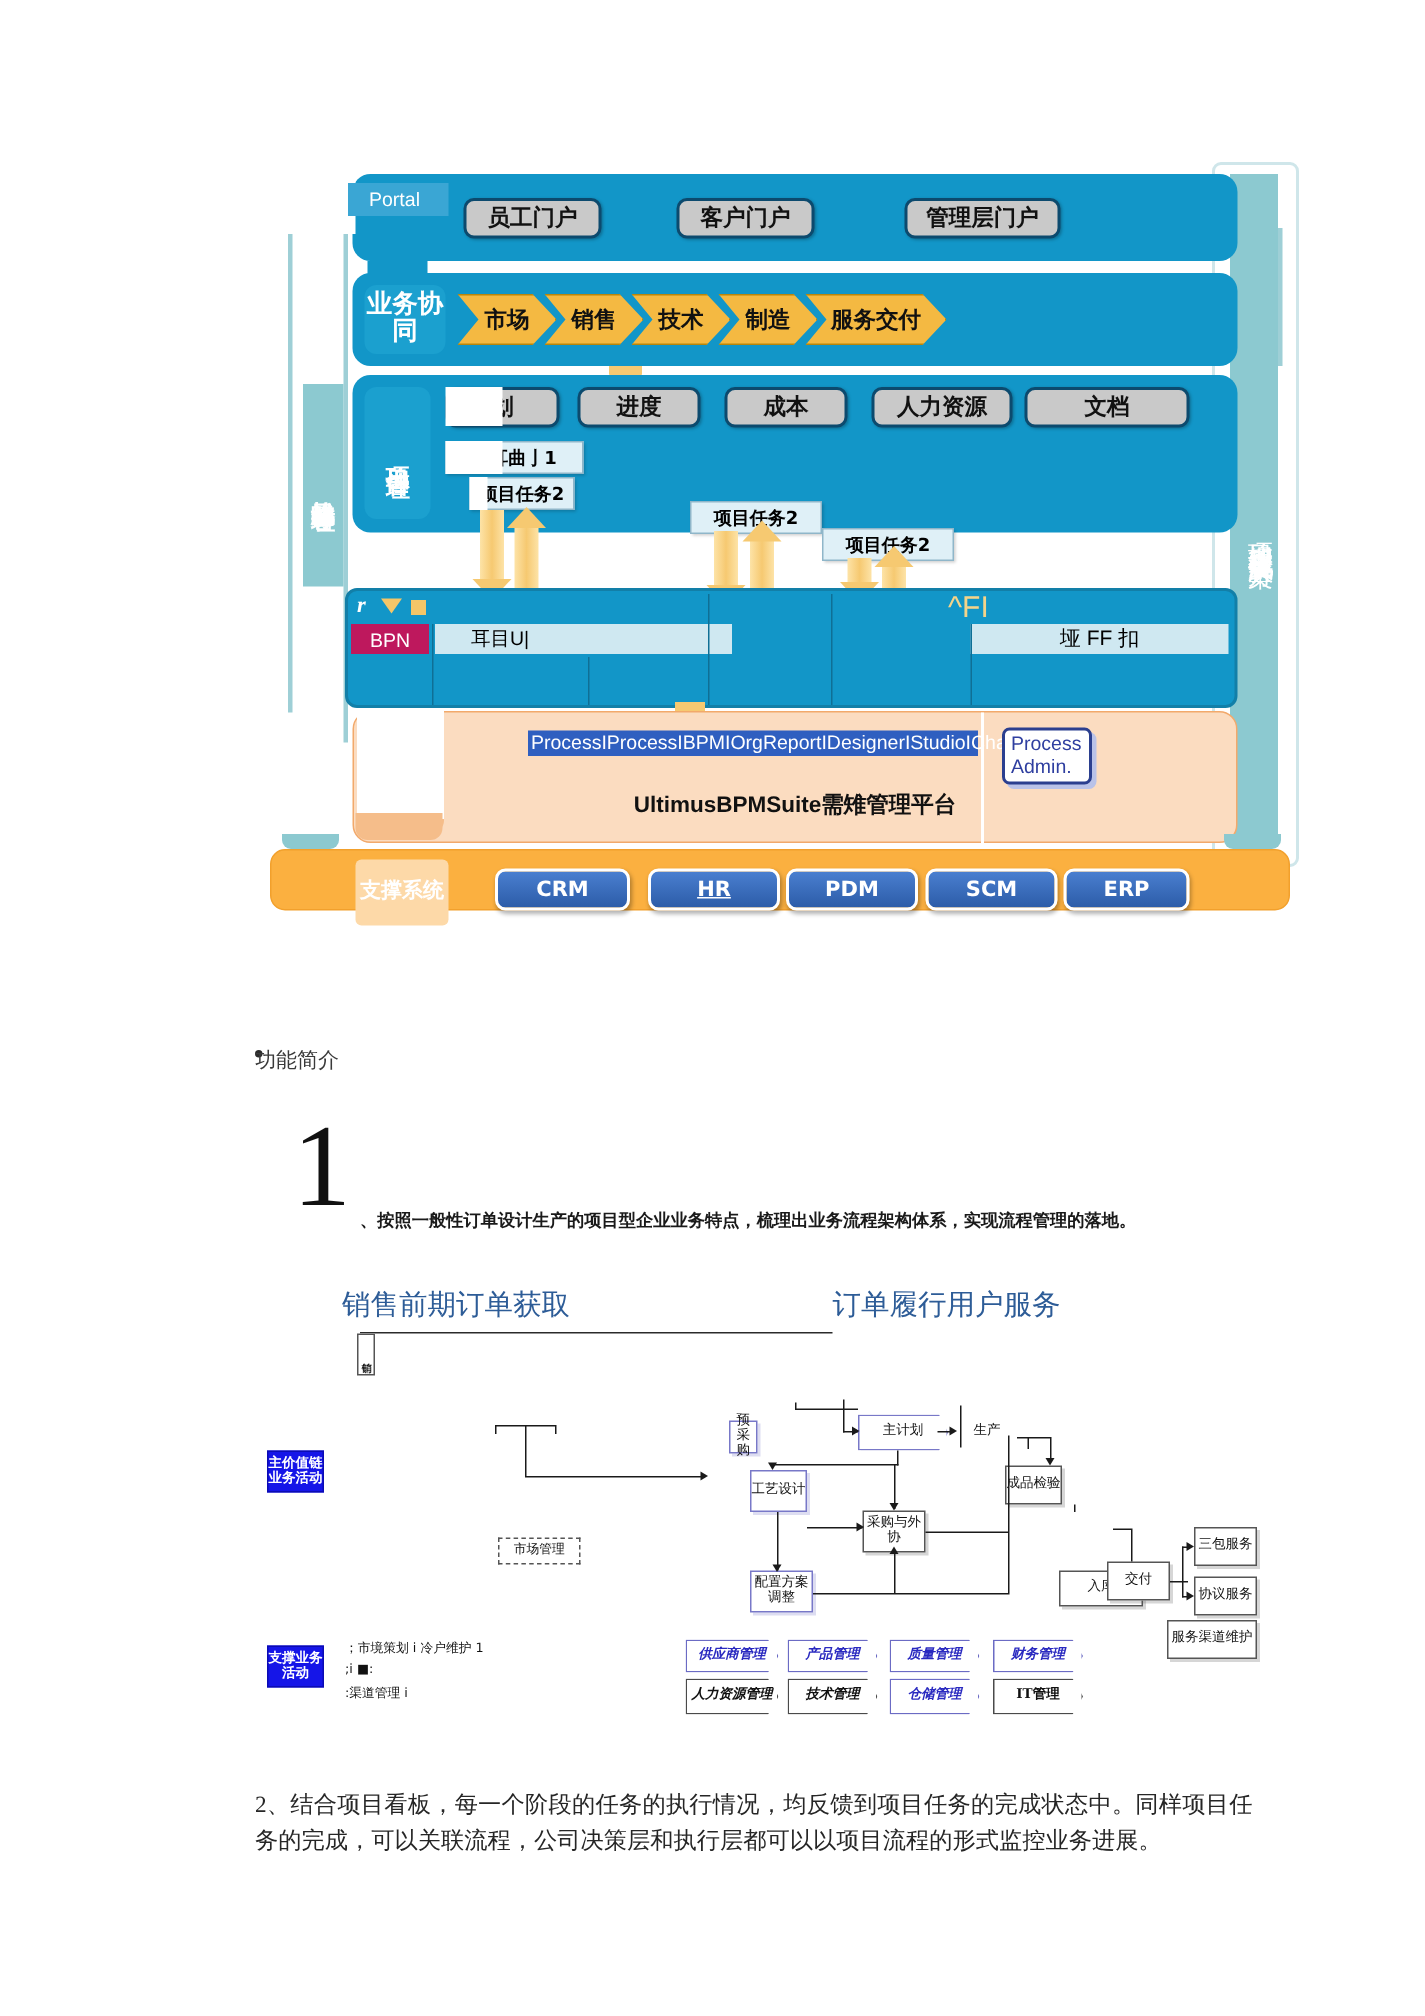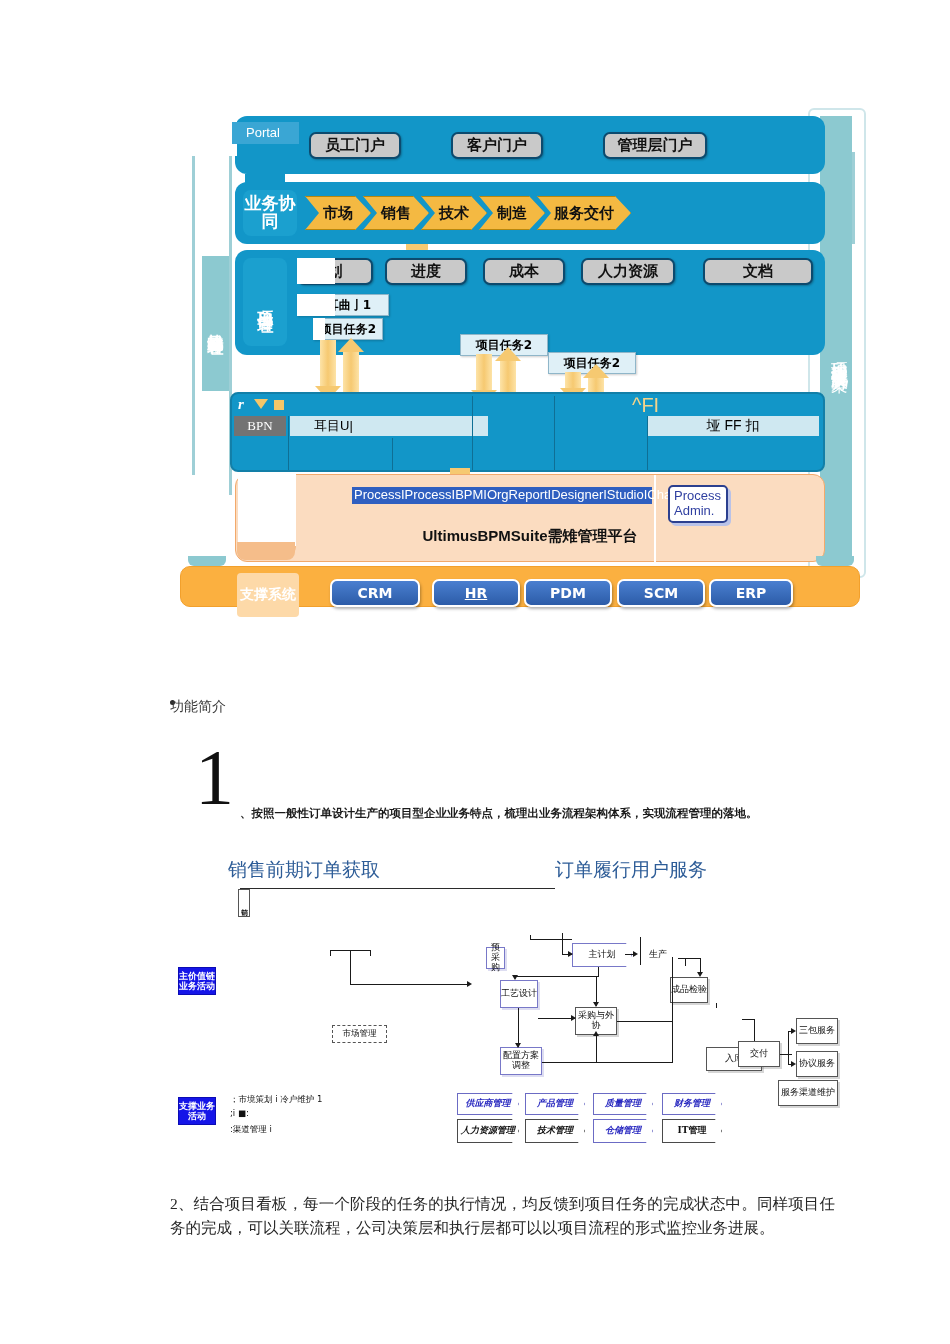--- a/index.html
+++ b/index.html
@@ -130,22 +130,22 @@
   }
 
   .bpn-grid-line{ position:absolute; background:#0f6f95; width:1px; }
   .bpn-cell{
     position:absolute; background:#cfe8f1; height:20px;
     display:flex; align-items:center; font-family:"Liberation Sans", sans-serif;
     font-size:13px; color:#000;
   }
   .bpn-tag{
     position:absolute; left:2px; top:22px; width:52px; height:20px;
-    background:#737373; color:#fff; display:flex; align-items:center; justify-content:center;
-    font-family:Liberation Serif, serif; font-size:13px;
+    background:#be185d; color:#fff; display:flex; align-items:center; justify-content:center;
+    font-family:Liberation Sans, sans-serif; font-size:13px;
   }
   .bpn-hdr{
     position:absolute; left:6px; top:2px; color:#ffffff;
     font-family:"Liberation Serif", serif; font-style:italic; font-size:15px; font-weight:bold;
   }
   .bpn-hdr2{
     position:absolute; left:400px; top:0px; color:#f5d48a;
     font-family:"Liberation Sans", sans-serif; font-size:20px;
   }
 
@@ -308,21 +308,21 @@
     <div class="chev" style="left:302px; top:14px; width:94px;">服务交付</div>
   </div>
   <div class="tab-nub" style="left:226px; top:136px; background:#f6c971; width:22px; height:11px;"></div>
 
   <div class="panel panel-pm">
     <div class="side-tag side-pm">项目管理</div>
     <div class="gray-btn" style="left:62px; top:8px; width:76px;">划</div>
     <div class="gray-btn" style="left:150px; top:8px; width:82px;">进度</div>
     <div class="gray-btn" style="left:248px; top:8px; width:82px;">成本</div>
     <div class="gray-btn" style="left:346px; top:8px; width:94px;">人力资源</div>
-    <div class="gray-btn" style="left:468px; top:8px; width:110px;">文档</div>
+    <div class="gray-btn" style="left:448px; top:8px; width:110px;">文档</div>
   </div>
 
   <div class="white-patch" style="left:117px; top:150px; width:38px; height:26px;"></div>
 
   <div class="task-box" style="left:117px; top:186px; width:92px;">哥耳曲亅1</div>
   <div class="white-patch" style="left:117px; top:186px; width:38px; height:22px;"></div>
 
   <div class="task-box" style="left:133px; top:210px; width:70px;">项目任务2</div>
   <div class="white-patch" style="left:133px; top:210px; width:12px; height:22px;"></div>
 

